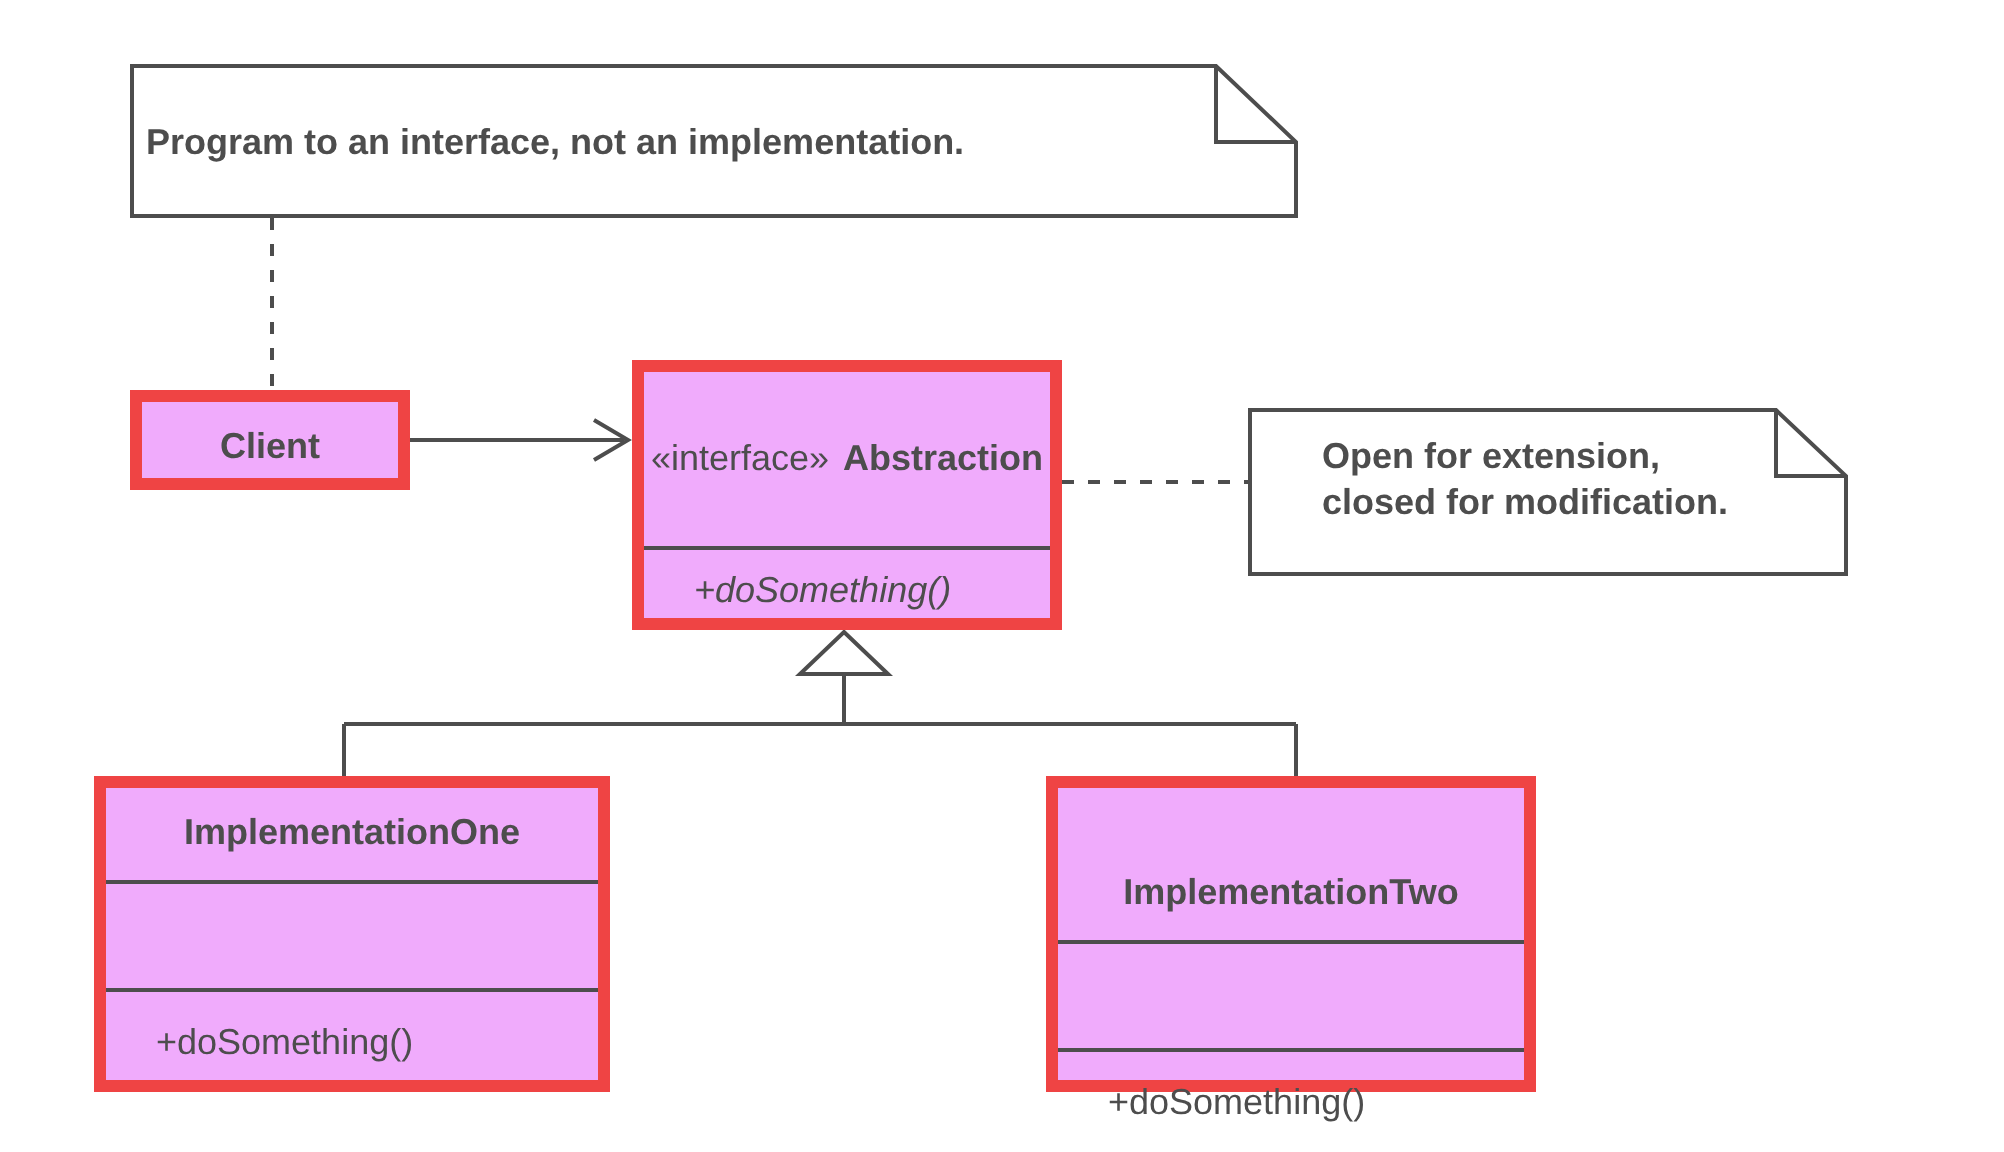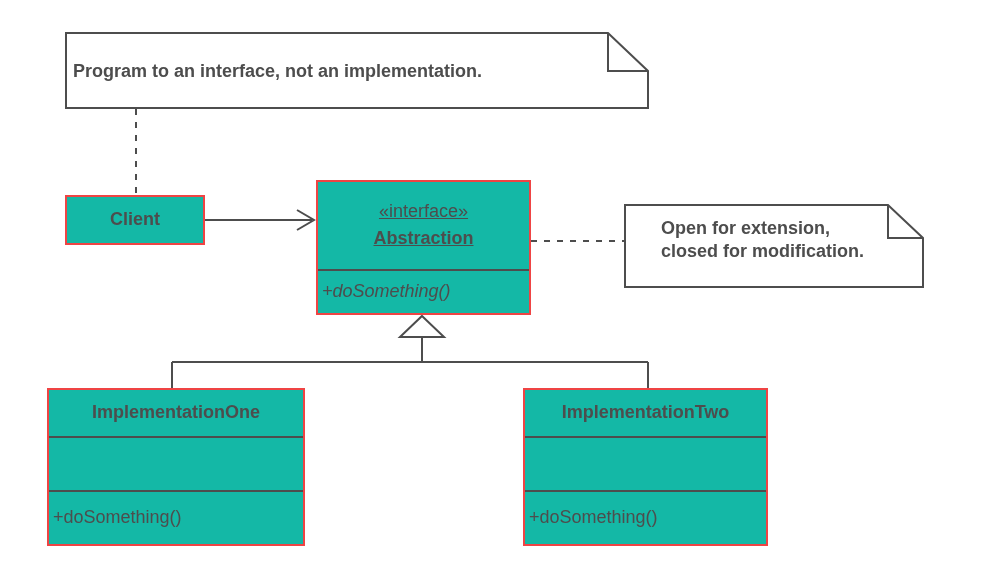--- a/index.html
+++ b/index.html
@@ -25,33 +25,33 @@
   .svg-layer {
     position: absolute;
     left: 0; top: 0;
     width: 1002px;
     height: 576px;
   }
   
   .uml-class {
     position: absolute;
     box-sizing: border-box;
-    background: #14b8a6;
-    border: 2px solid #ef4444;
+    background: #f0abfc;
+    border: 6px solid #ef4444;
   }
   .uml-compartment {
     box-sizing: border-box;
     display: flex;
     align-items: center;
   }
   .compartment-divider {
     border-top: 2px solid #4d4d4d;
   }
   .c-center { justify-content: center; }
-  .c-left { justify-content: flex-start; padding-left: 4px; }
+  .c-left { justify-content: flex-start; padding-left: 25px; }
 
   .stereotype {
     font-size: 18px;
     font-weight: 400;
     color: #4d4d4d;
     line-height: 1.1;
   }
   .class-name {
     font-size: 18px;
     font-weight: bold;
@@ -61,25 +61,24 @@
   .member {
     font-size: 18px;
     font-weight: 400;
     color: #4d4d4d;
     line-height: 1.1;
   }
   .member.italic { font-style: italic; }
 
   .header-stack {
     display: flex;
-    flex-direction: column;
     align-items: center;
+    justify-content: center;
     width: 100%;
     gap: 7px;
-    text-decoration: underline;
   }
   .note-text {
     position: absolute;
     font-size: 18px;
     color: #4d4d4d;
     line-height: 23px;
     white-space: pre-line;
     font-weight: bold;
   }
 </style>
@@ -141,21 +140,21 @@
     <div class="uml-compartment c-center" style="height:46px;border-radius:12px;">
       <span class="class-name">ImplementationOne</span>
     </div>
     <div class="uml-compartment compartment-divider" style="height:54px;"></div>
     <div class="uml-compartment c-left compartment-divider" style="height:54px;">
       <span class="member">+doSomething()</span>
     </div>
   </div>
 
   <div class="uml-class" style="left:523px; top:388px; width:245px; height:158px;">
-    <div class="uml-compartment c-center" style="height:46px;">
+    <div class="uml-compartment c-center" style="height:46px;margin-top:30px;">
       <span class="class-name">ImplementationTwo</span>
     </div>
     <div class="uml-compartment compartment-divider" style="height:54px;"></div>
     <div class="uml-compartment c-left compartment-divider" style="height:54px;">
       <span class="member">+doSomething()</span>
     </div>
   </div>
 
 </div>
 

